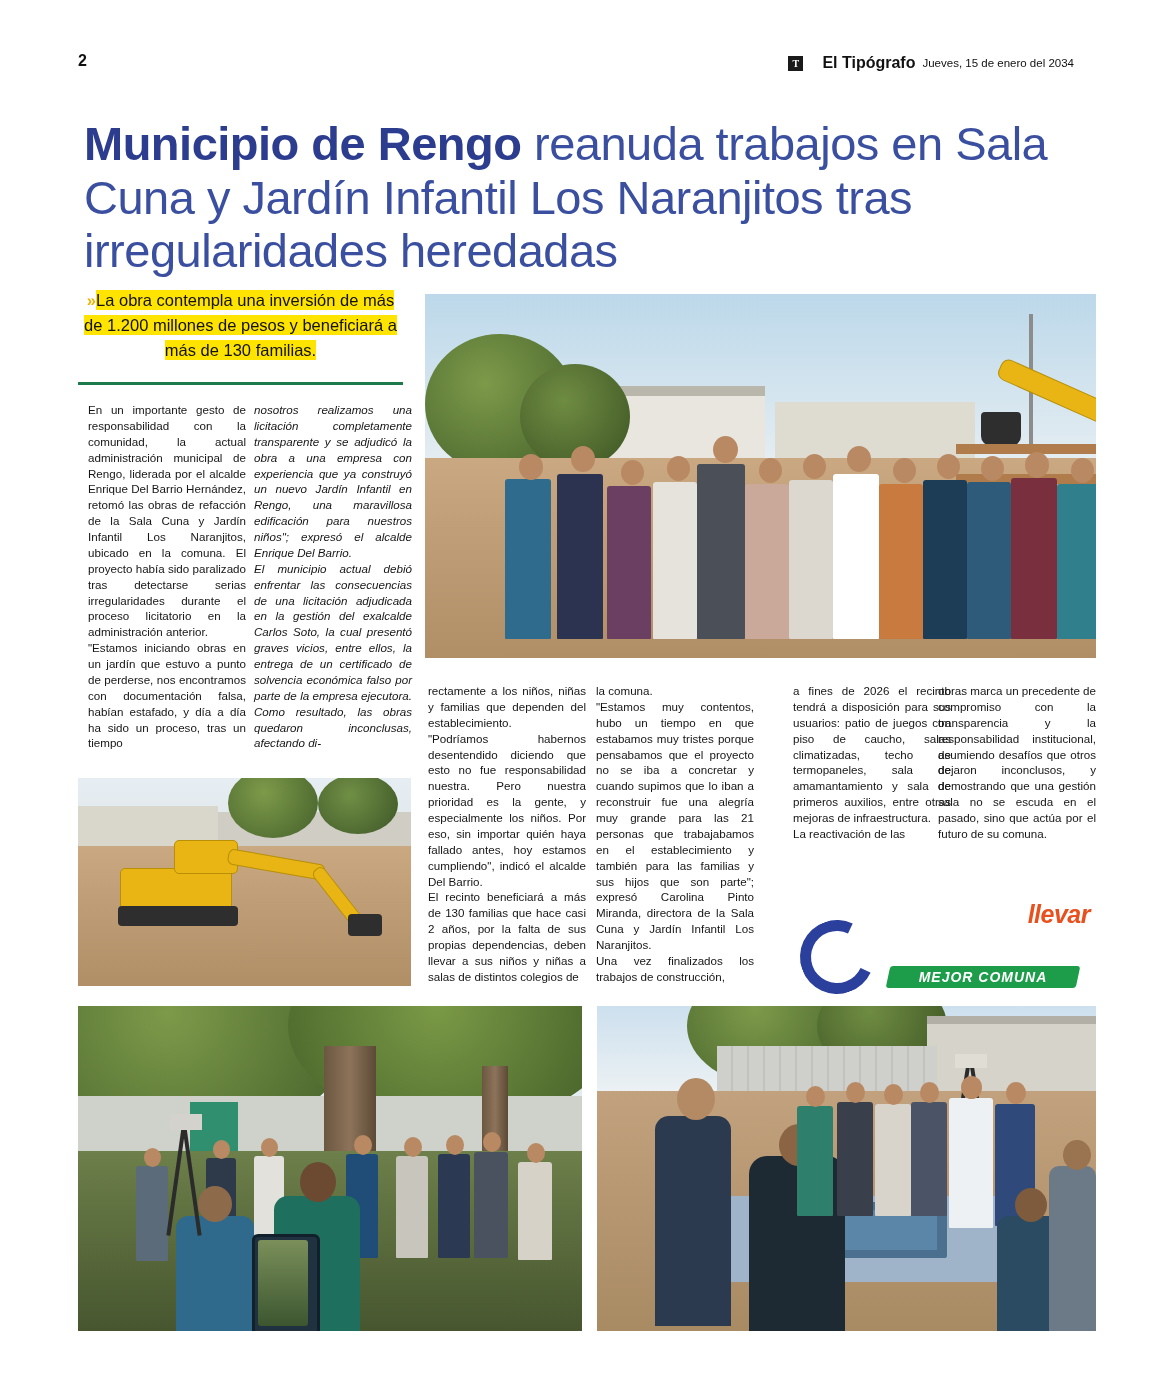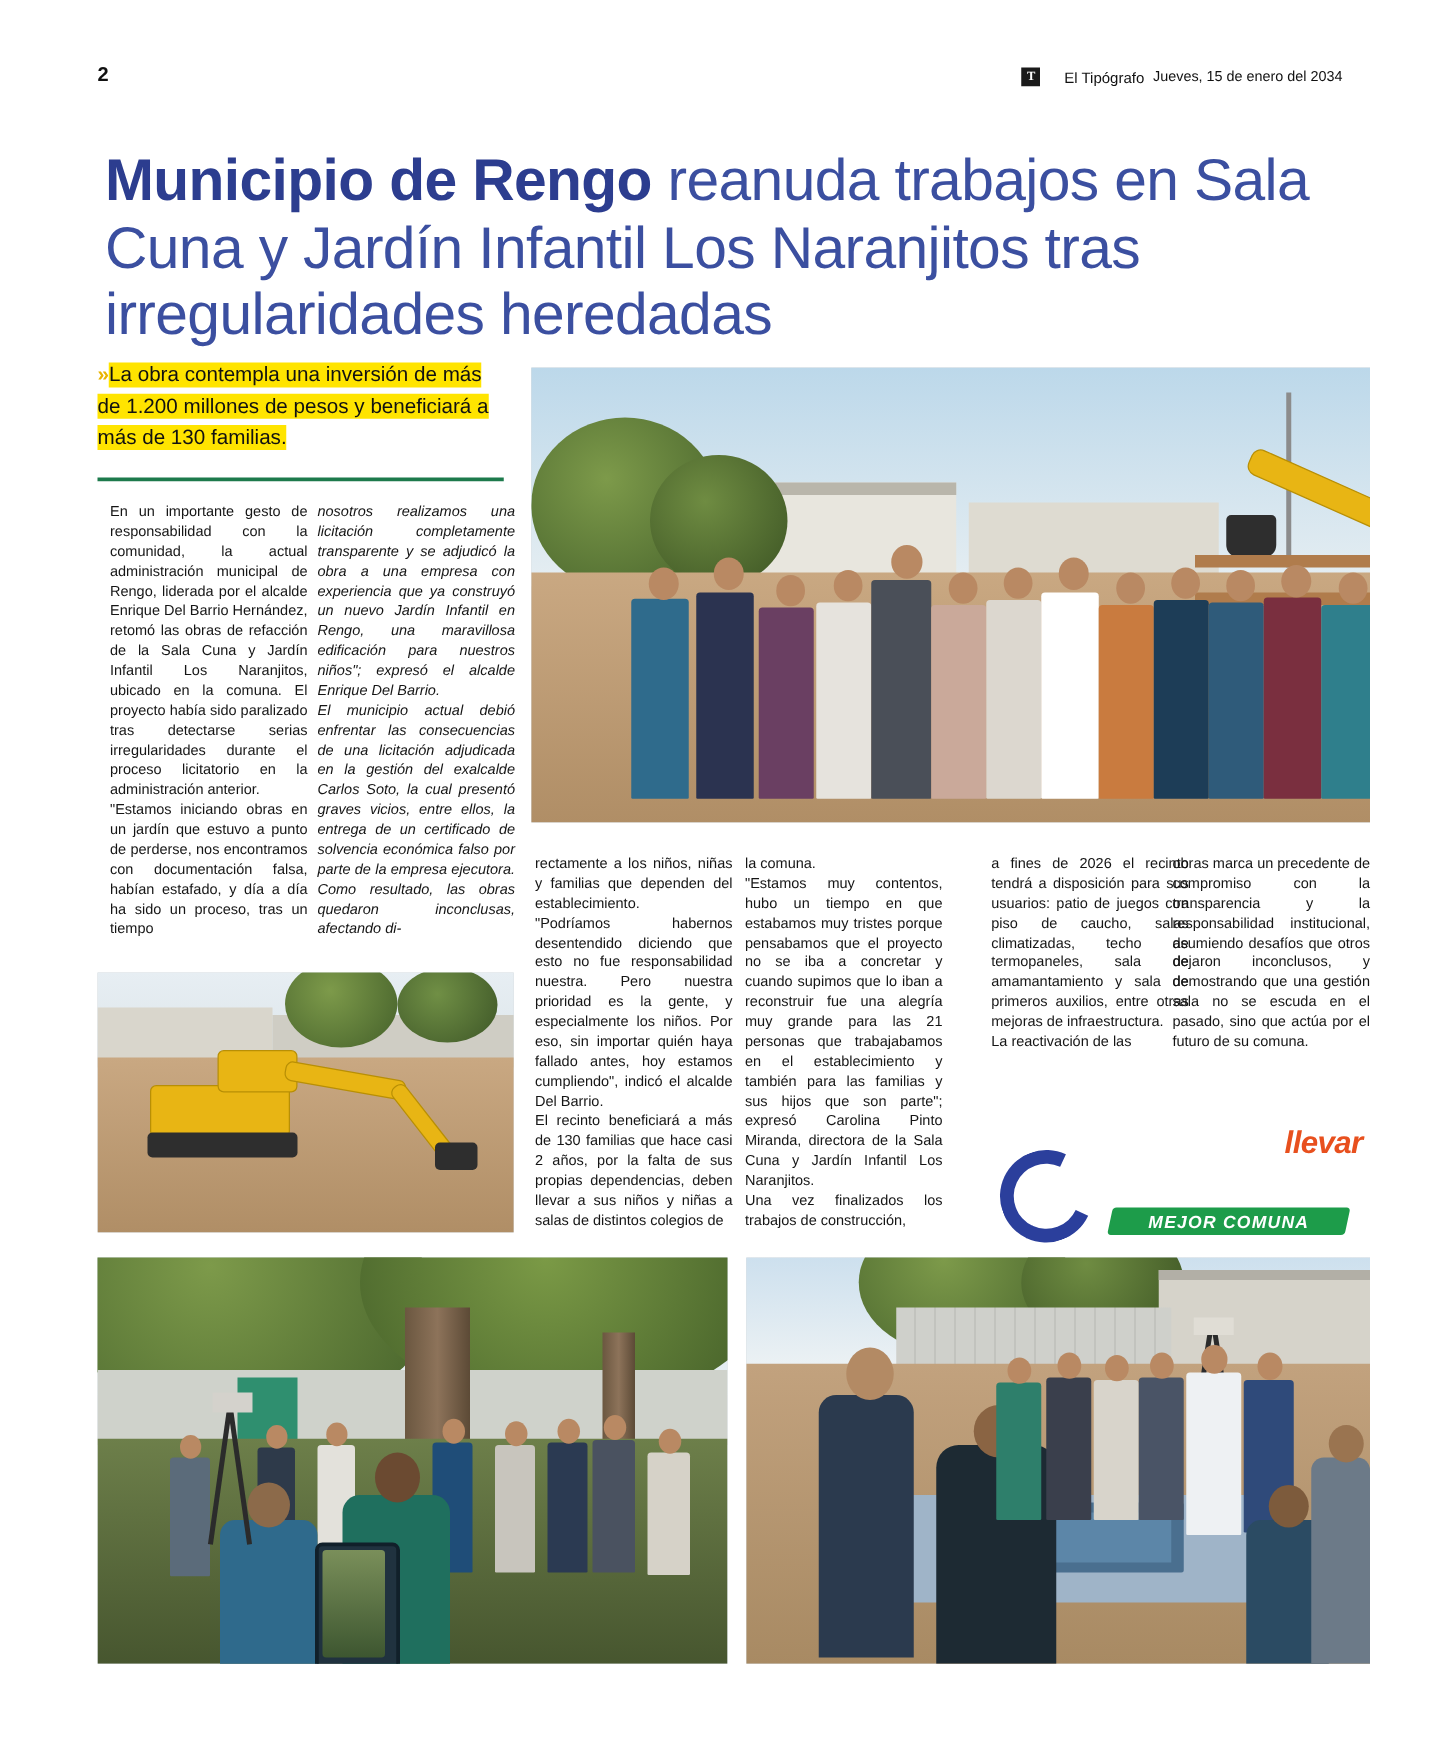--- a/index.html
+++ b/index.html
@@ -54,22 +54,22 @@
     background: #1a1a1a;
     color: #fff;
     font-size: 10px;
     font-weight: bold;
     display: inline-flex;
     align-items: center;
     justify-content: center;
     font-family: "Liberation Serif", serif;
   }
   .mast-name {
-    font-weight: normal;
-    font-size: 12px;
+    font-weight: bold;
+    font-size: 16px;
     padding-left: 12px;
   }
   .mast-date {
     font-size: 11.5px;
     font-weight: normal;
   }
 
   
   .headline {
     position: absolute;
@@ -86,20 +86,21 @@
     font-weight: bold;
     color: #2c3d8f;
   }
 
   
   .lead-wrap {
     position: absolute;
     top: 288px;
     left: 78px;
     width: 325px;
+    text-align: center;
   }
   .lead {
     font-size: 16.5px;
     line-height: 1.5;
     color: #111;
     position: relative;
   }
   .lead .hl {
     background: #ffe400;
     padding: 1px 0;

